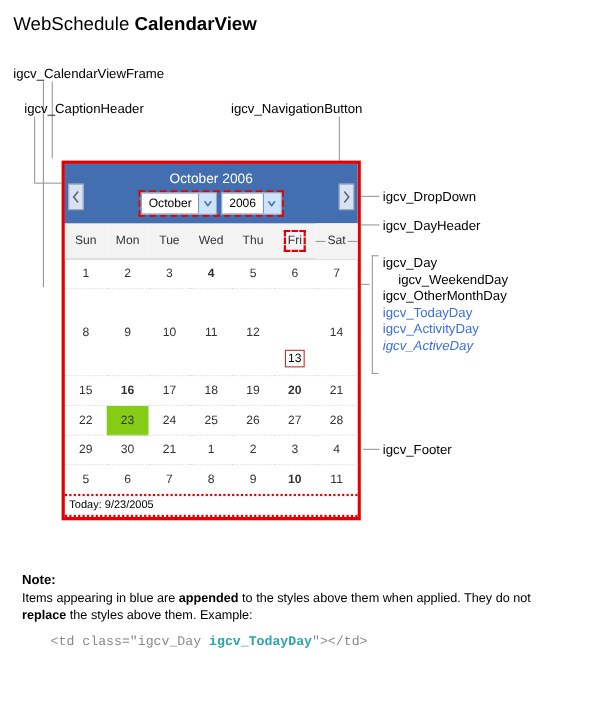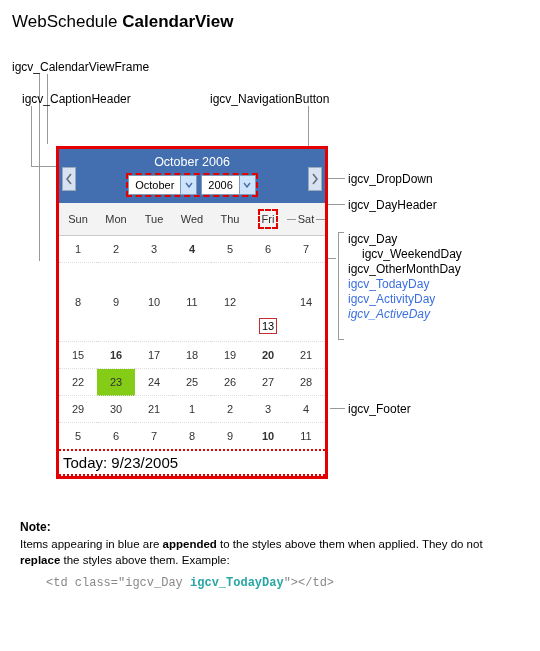--- a/index.html
+++ b/index.html
@@ -123,21 +123,21 @@
     left: 0;
     top: 50%;
     width: 100%;
     border-top: 1px solid #999;
   }
   th.sat-col span { position: relative; background: #f3f3f3; padding: 0 2px; }
 
   .footer-row {
     border-top: 2px dotted #e40000;
     border-bottom: 2px dotted #e40000;
-    font-size: 15px;
+    font-size: 10px;
     padding: 3px 4px;
     color: #000;
     background: #fff;
   }
 
   .bracket {
     position: absolute;
     border-left: 1px solid #999;
     border-top: 1px solid #999;
     border-bottom: 1px solid #999;

